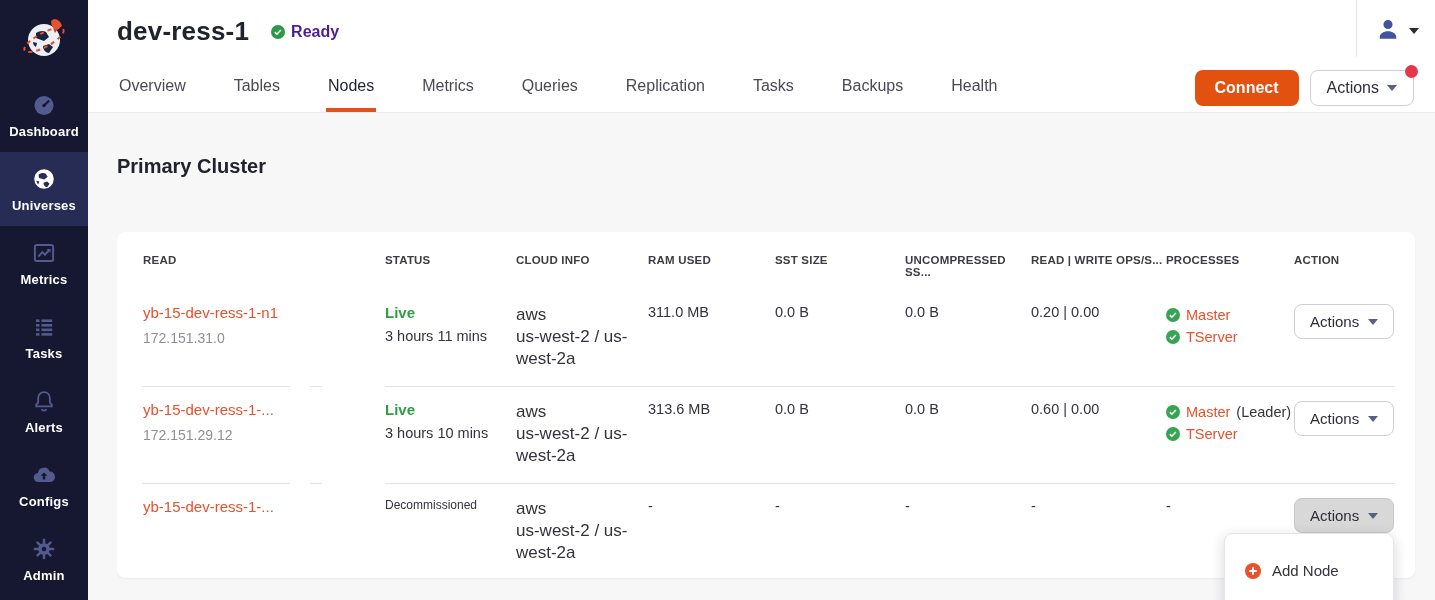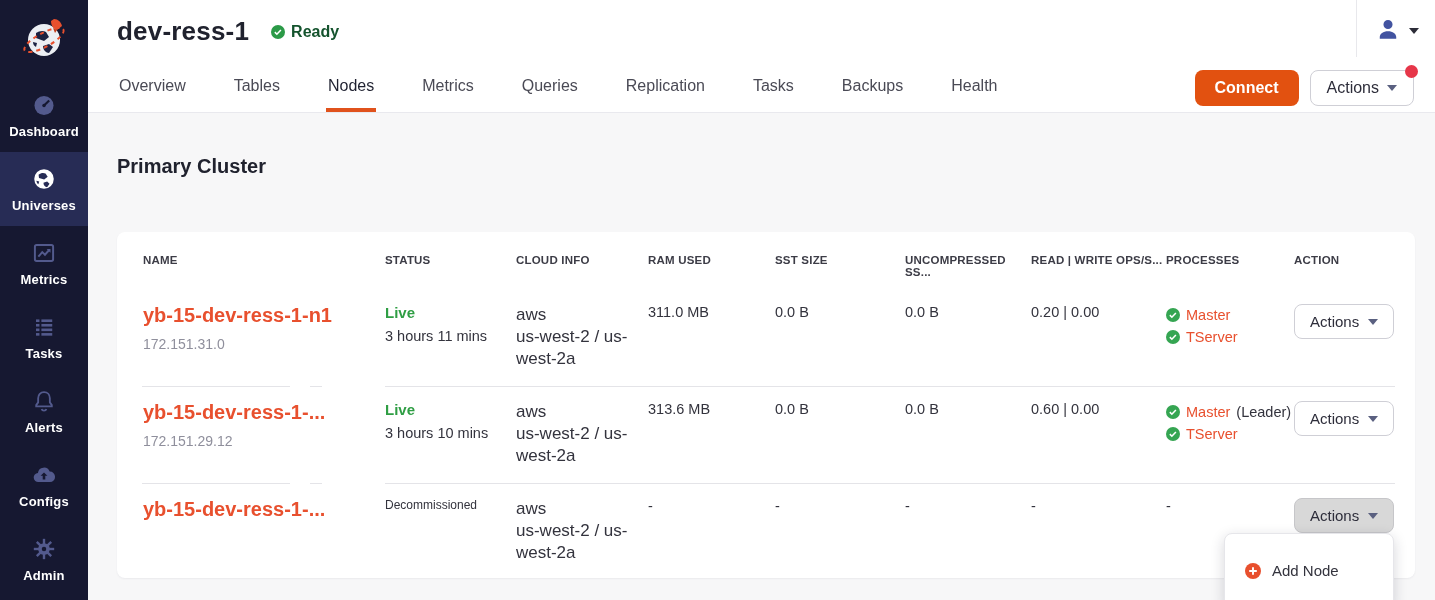--- a/index.html
+++ b/index.html
@@ -15,21 +15,21 @@
   .nav-icon { width:26px; height:26px; }
 
   
   .main-col { flex:1; display:flex; flex-direction:column; position:relative; }
 
   
   .topbar { background:#ffffff; border-bottom:1px solid #e9e9ee; position:relative; height:113px; }
   .title-row { display:flex; align-items:center; padding:16px 0 0 29px; gap:22px; }
   .uni-title { font-size:26px; font-weight:700; color:#20222e; letter-spacing:.2px; }
   .ready-badge { display:flex; align-items:center; gap:6px; }
-  .ready-badge span { color:#14532d; font-size:16px; font-weight:700; }
+  .ready-badge span { color:#4c1d95; font-size:16px; font-weight:700; }
   .tabs-row { display:flex; column-gap:44px; padding:0 0 0 29px; position:absolute; bottom:0; left:0; }
   .tab { font-size:16px; color:#4a4a55; padding:10px 2px 13px 2px; border-bottom:4px solid transparent; cursor:pointer; }
   .tab.active { color:#1f2130; border-bottom-color:#e0521c; }
   .user-area { position:absolute; top:0; right:0; height:57px; display:flex; align-items:center; }
   .user-divider { width:1px; height:57px; background:#e8e8ec; margin-right:18px; }
   .avatar { width:26px; height:26px; cursor:pointer; }
   .user-caret { margin:4px 16px 0 8px; width:0; height:0; border-left:5px solid transparent; border-right:5px solid transparent; border-top:6px solid #2c2c38; cursor:pointer; }
   .header-buttons { position:absolute; top:70px; right:21px; display:flex; gap:11px; }
   .btn-connect { background:#e25110; color:#fff; font-size:16px; font-weight:700; border:none; border-radius:8px; padding:8px 20px; height:36px; cursor:pointer; }
   .btn-actions-hdr { position:relative; background:#fff; border:1px solid #cfcfd6; border-radius:8px; font-size:16px; color:#2d2d3a; padding:7px 16px; height:36px; display:flex; align-items:center; gap:8px; cursor:pointer; }
@@ -45,21 +45,21 @@
   .thead { padding:22px 20px 12px 26px; }
   .trow  { padding:14px 20px 16px 26px; }
   .th { font-size:11.5px; font-weight:700; color:#3c3c46; letter-spacing:.2px; }
   .c-name{width:242px;} .c-status{width:131px;} .c-cloud{width:132px;} .c-ram{width:127px;}
   .c-sst{width:130px;} .c-unc{width:126px;} .c-ops{width:135px;} .c-proc{width:128px;} .c-action{flex:1;}
 
   .row-divider { display:flex; height:1px; margin:0 20px 0 25px; }
   .row-divider .seg { background:#e4e4e8; height:1px; }
   .s1{width:148px;} .g1{width:20px;} .s2{width:12px;} .g2{width:63px;} .s3{flex:1;}
 
-  .node-link { color:#e8502e; font-size:20px; font-weight:700; cursor:pointer; }
+  .node-link { color:#e8502e; font-size:15px; font-weight:400; cursor:pointer; }
   .node-ip { color:#8f8f9c; font-size:14px; margin-top:9px; }
   .st-live { color:#2f9e44; font-size:15px; font-weight:700; }
   .st-dead { color:#33333d; font-size:12px; }
   .st-uptime { color:#33333d; font-size:14.5px; margin-top:7px; }
   .cloud-line { font-size:17px; color:#33333d; line-height:22px; max-width:112px; }
   .val { font-size:14.5px; color:#33333d; }
   .proc-line { display:flex; align-items:center; gap:6px; line-height:22px; }
   .proc-name { color:#e8502e; font-size:14.5px; }
   .proc-suffix { color:#33333d; font-size:14.5px; }
   .check-ic { width:14px; height:14px; flex:none; }
@@ -207,21 +207,21 @@
       </div>
     </div>
   </div>
 
   <div class="content">
     <div class="page-heading">Primary Cluster</div>
 
     <div class="card">
 
       <div class="thead">
-        <div class="th c-name">NAME</div>
+        <div class="th c-name">READ</div>
         <div class="th c-status">STATUS</div>
         <div class="th c-cloud">CLOUD INFO</div>
         <div class="th c-ram">RAM USED</div>
         <div class="th c-sst">SST SIZE</div>
         <div class="th c-unc">UNCOMPRESSED SS...</div>
         <div class="th c-ops">READ | WRITE OPS/S...</div>
         <div class="th c-proc">PROCESSES</div>
         <div class="th c-action" style="text-align:left;">ACTION</div>
       </div>
 

